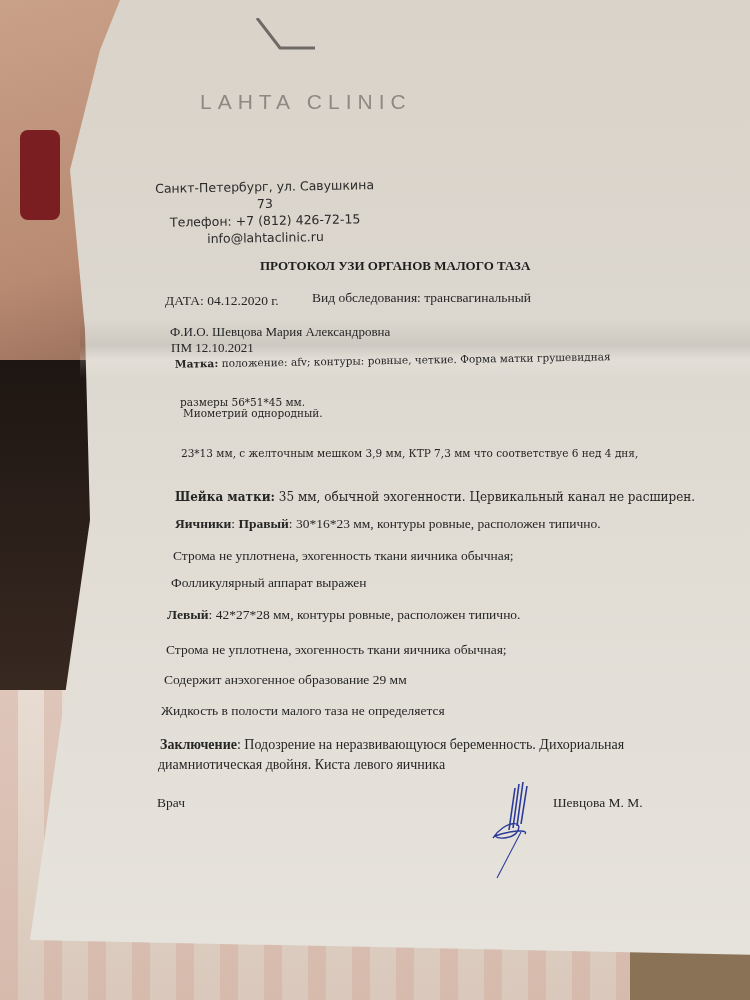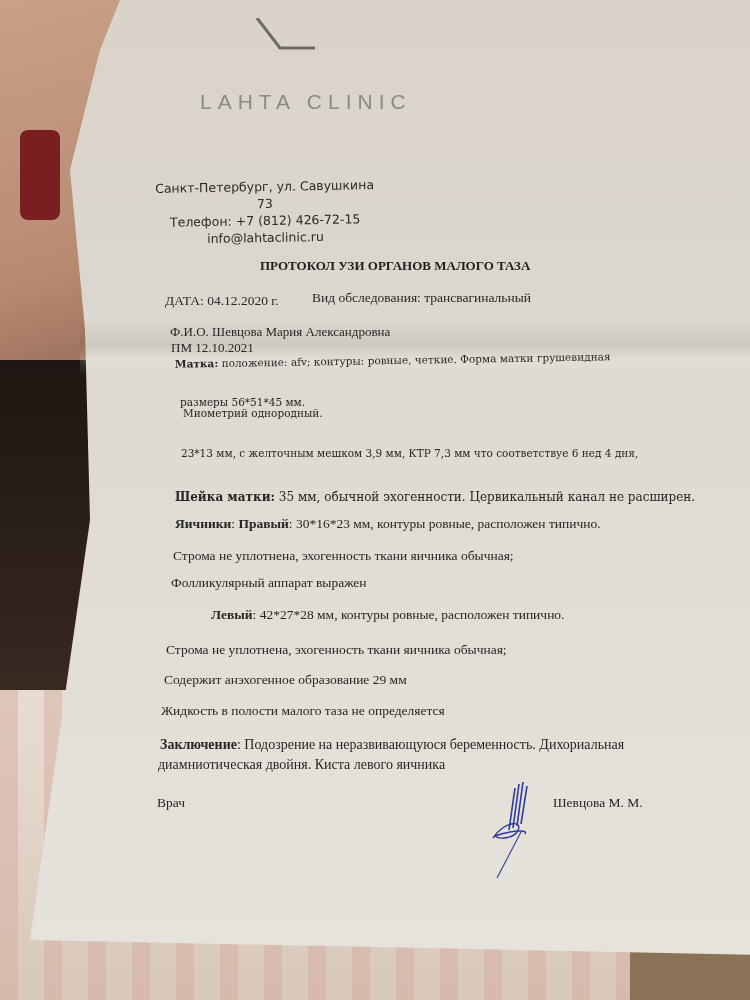--- a/index.html
+++ b/index.html
@@ -107,21 +107,21 @@
   <div class="t sm" style="left:175px;top:472px;font-size:12px;">
     <b>Шейка матки:</b><span> 35 мм, обычной эхогенности. Цервикальный канал не расширен.</span>
   </div>
 
   <div class="t" style="left:175px;top:498px;">
     <b>Яичники</b><span>: </span><b>Правый</b><span>: 30*16*23 мм, контуры   ровные, расположен  типично.</span>
   </div>
   <div class="t" style="left:173px;top:530px;">Строма  не уплотнена, эхогенность ткани яичника обычная;</div>
   <div class="t" style="left:171px;top:557px;">Фолликулярный аппарат выражен</div>
 
-  <div class="t" style="left:167px;top:589px;margin-left:44px;">
+  <div class="t" style="left:167px;top:589px;">
     <b>Левый</b><span>:  42*27*28 мм, контуры   ровные, расположен  типично.</span>
   </div>
   <div class="t" style="left:166px;top:624px;">Строма  не уплотнена, эхогенность ткани яичника обычная;</div>
   <div class="t" style="left:164px;top:654px;">Содержит анэхогенное образование 29 мм</div>
   <div class="t" style="left:161px;top:685px;">Жидкость в полости малого таза не определяется</div>
 
   <div class="t" style="left:160px;top:719px;font-size:14px;">
     <b>Заключение</b><span>:  Подозрение на неразвивающуюся беременность. Дихориальная</span>
   </div>
   <div class="t" style="left:158px;top:739px;font-size:14px;">диамниотическая двойня. Киста левого яичника</div>

